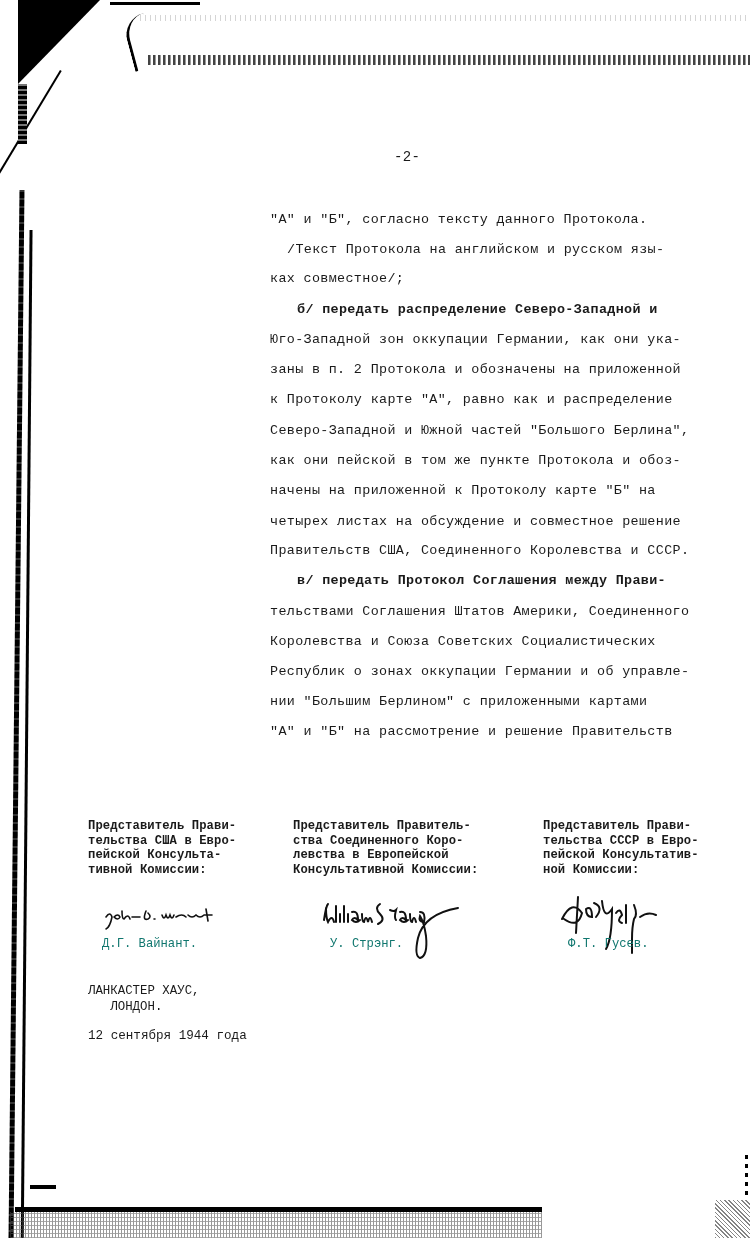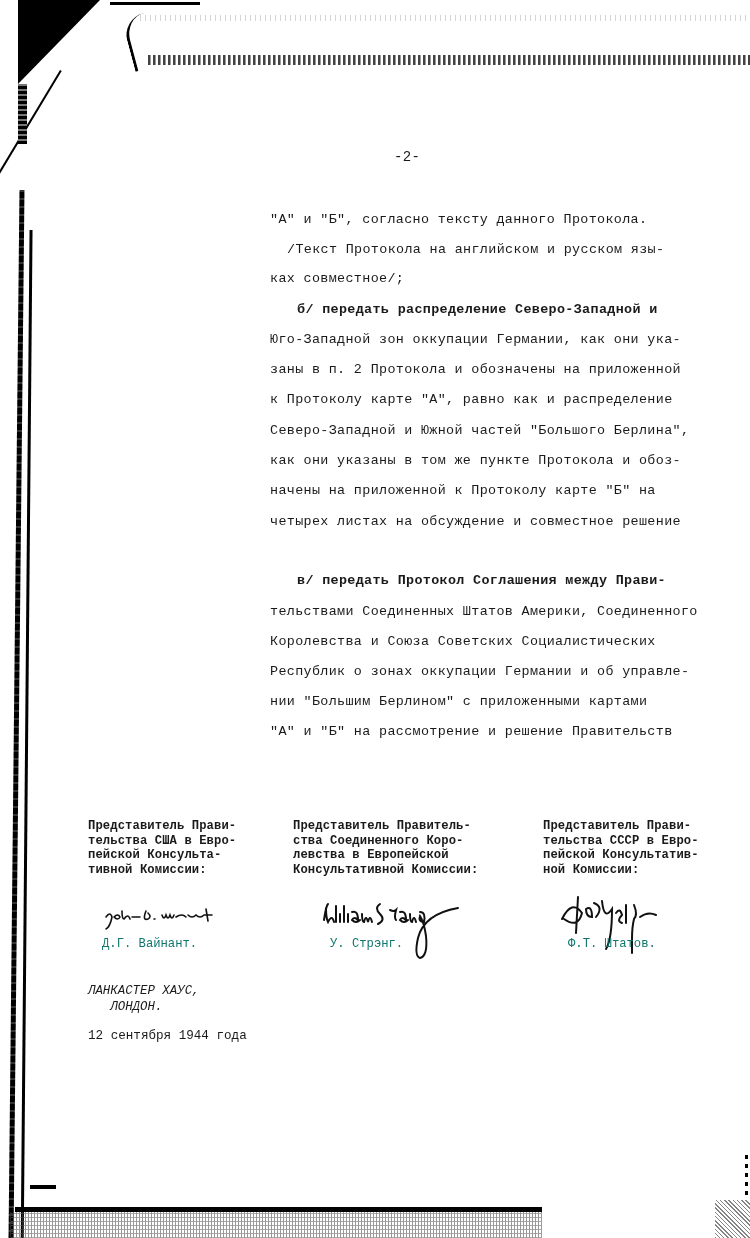--- a/index.html
+++ b/index.html
@@ -133,21 +133,21 @@
     .hw-uk { left: 320px; top: 898px; width: 180px; height: 70px; }
     .hw-ussr { left: 556px; top: 893px; width: 140px; height: 70px; }
 
     .place {
       position: absolute;
       font-size: 12.4px;
       line-height: 15.5px;
       white-space: pre;
       color: #1a1a1a;
     }
-    .place-block { left: 88px; top: 984px; font-style: italic; }
+    .place-block { left: 88px; top: 984px; }
     .date-line { left: 88px; top: 1029px; font-size: 12.6px; }
   </style>
 </head>
 <body>
 
 <div class="page">
 
   <div class="artifact corner-tri"></div>
   <div class="artifact top-bar"></div>
   <div class="artifact top-noise"></div>
@@ -166,25 +166,26 @@
   <div class="typed page-number">-2-</div>
 
   <div class="typed body-line" style="top:213px">"А" и "Б", согласно тексту данного Протокола.</div>
   <div class="typed indent" style="top:243px">/Текст Протокола на английском и русском язы-</div>
   <div class="typed body-line" style="top:272px">ках совместное/;</div>
   <div class="typed indent2" style="top:303px">б/ передать распределение Северо-Западной и</div>
   <div class="typed body-line" style="top:333px">Юго-Западной зон оккупации Германии, как они ука-</div>
   <div class="typed body-line" style="top:363px">заны в п. 2 Протокола и обозначены на приложенной</div>
   <div class="typed body-line" style="top:393px">к Протоколу карте "А", равно как и распределение</div>
   <div class="typed body-line" style="top:424px">Северо-Западной и Южной частей "Большого Берлина",</div>
-  <div class="typed body-line" style="top:454px">как они указаны в том же пункте Протокола и обоз-</div>
+  <div class="typed body-line" style="top:454px">как они пейской в том же пункте Протокола и обоз-</div>
   <div class="typed body-line" style="top:484px">начены на приложенной к Протоколу карте "Б" на</div>
   <div class="typed body-line" style="top:515px">четырех листах на обсуждение и совместное решение</div>
+  <div class="typed body-line" style="top:544px">Правительств США, Соединенного Королевства и СССР.</div>
   <div class="typed indent2" style="top:574px">в/ передать Протокол Соглашения между Прави-</div>
-  <div class="typed body-line" style="top:605px">тельствами Соединенных Штатов Америки, Соединенного</div>
+  <div class="typed body-line" style="top:605px">тельствами Соглашения Штатов Америки, Соединенного</div>
   <div class="typed body-line" style="top:635px">Королевства и Союза Советских Социалистических</div>
   <div class="typed body-line" style="top:665px">Республик о зонах оккупации Германии и об управле-</div>
   <div class="typed body-line" style="top:695px">нии "Большим Берлином" с приложенными картами</div>
   <div class="typed body-line" style="top:725px">"А" и "Б" на рассмотрение и решение Правительств</div>
 
   <div class="sig-block sig-us">Представитель Прави-
 тельства США в Евро-
 пейской Консульта-
 тивной Комиссии:</div>
   <div class="sig-block sig-uk">Представитель Правитель-
@@ -201,19 +202,19 @@
   </svg>
   <svg class="handwriting hw-uk" viewBox="0 0 180 70">
     <path d="M4 22 q2 -14 4 -16 M6 10 q0 10 2 14 q4 -8 6 0 M16 8 l0 16 M20 16 l0 8 M24 8 l0 16 M28 16 l0 8 M32 14 q6 -2 6 8 q-4 -4 -6 0 q4 4 8 0 M42 16 q0 8 2 8 q2 -8 4 0 q2 -8 4 0 M60 6 q-6 4 0 10 q6 6 -2 10 M70 12 q4 2 6 0 q-2 8 0 10 M80 14 q6 -2 6 8 q-4 -4 -6 0 q4 4 8 0 M90 16 q0 8 2 8 q2 -8 4 0 M100 14 q6 0 4 10 q-6 0 -4 -6 q4 6 6 20 q2 20 -6 22 q-6 -2 -2 -20 q6 -24 40 -30" fill="none" stroke="#111" stroke-width="2" stroke-linecap="round"></path>
   </svg>
   <svg class="handwriting hw-ussr" viewBox="0 0 140 70">
     <path d="M6 26 q10 -20 20 -6 q-4 16 -18 6 M22 4 l-2 36 M30 16 q6 -4 6 8 q-6 0 -6 -8 M38 10 q10 4 2 14 M46 8 q2 20 10 8 q0 30 -6 40 M60 20 q4 -6 6 2 q-6 6 0 8 M70 12 l0 18 M78 12 q4 10 0 14 q-2 8 -2 20 l0 14 M84 24 q8 -6 16 -2" fill="none" stroke="#111" stroke-width="2" stroke-linecap="round"></path>
   </svg>
 
   <div class="signame name-us">Д.Г. Вайнант.</div>
   <div class="signame name-uk">У. Стрэнг.</div>
-  <div class="signame name-ussr">Ф.Т. Штатов.</div>
+  <div class="signame name-ussr">Ф.Т. Гусев.</div>
 
   <div class="place place-block">ЛАНКАСТЕР ХАУС,
    ЛОНДОН.</div>
   <div class="place date-line">12 сентября 1944 года</div>
 
 </div>
 
 </body></html>

